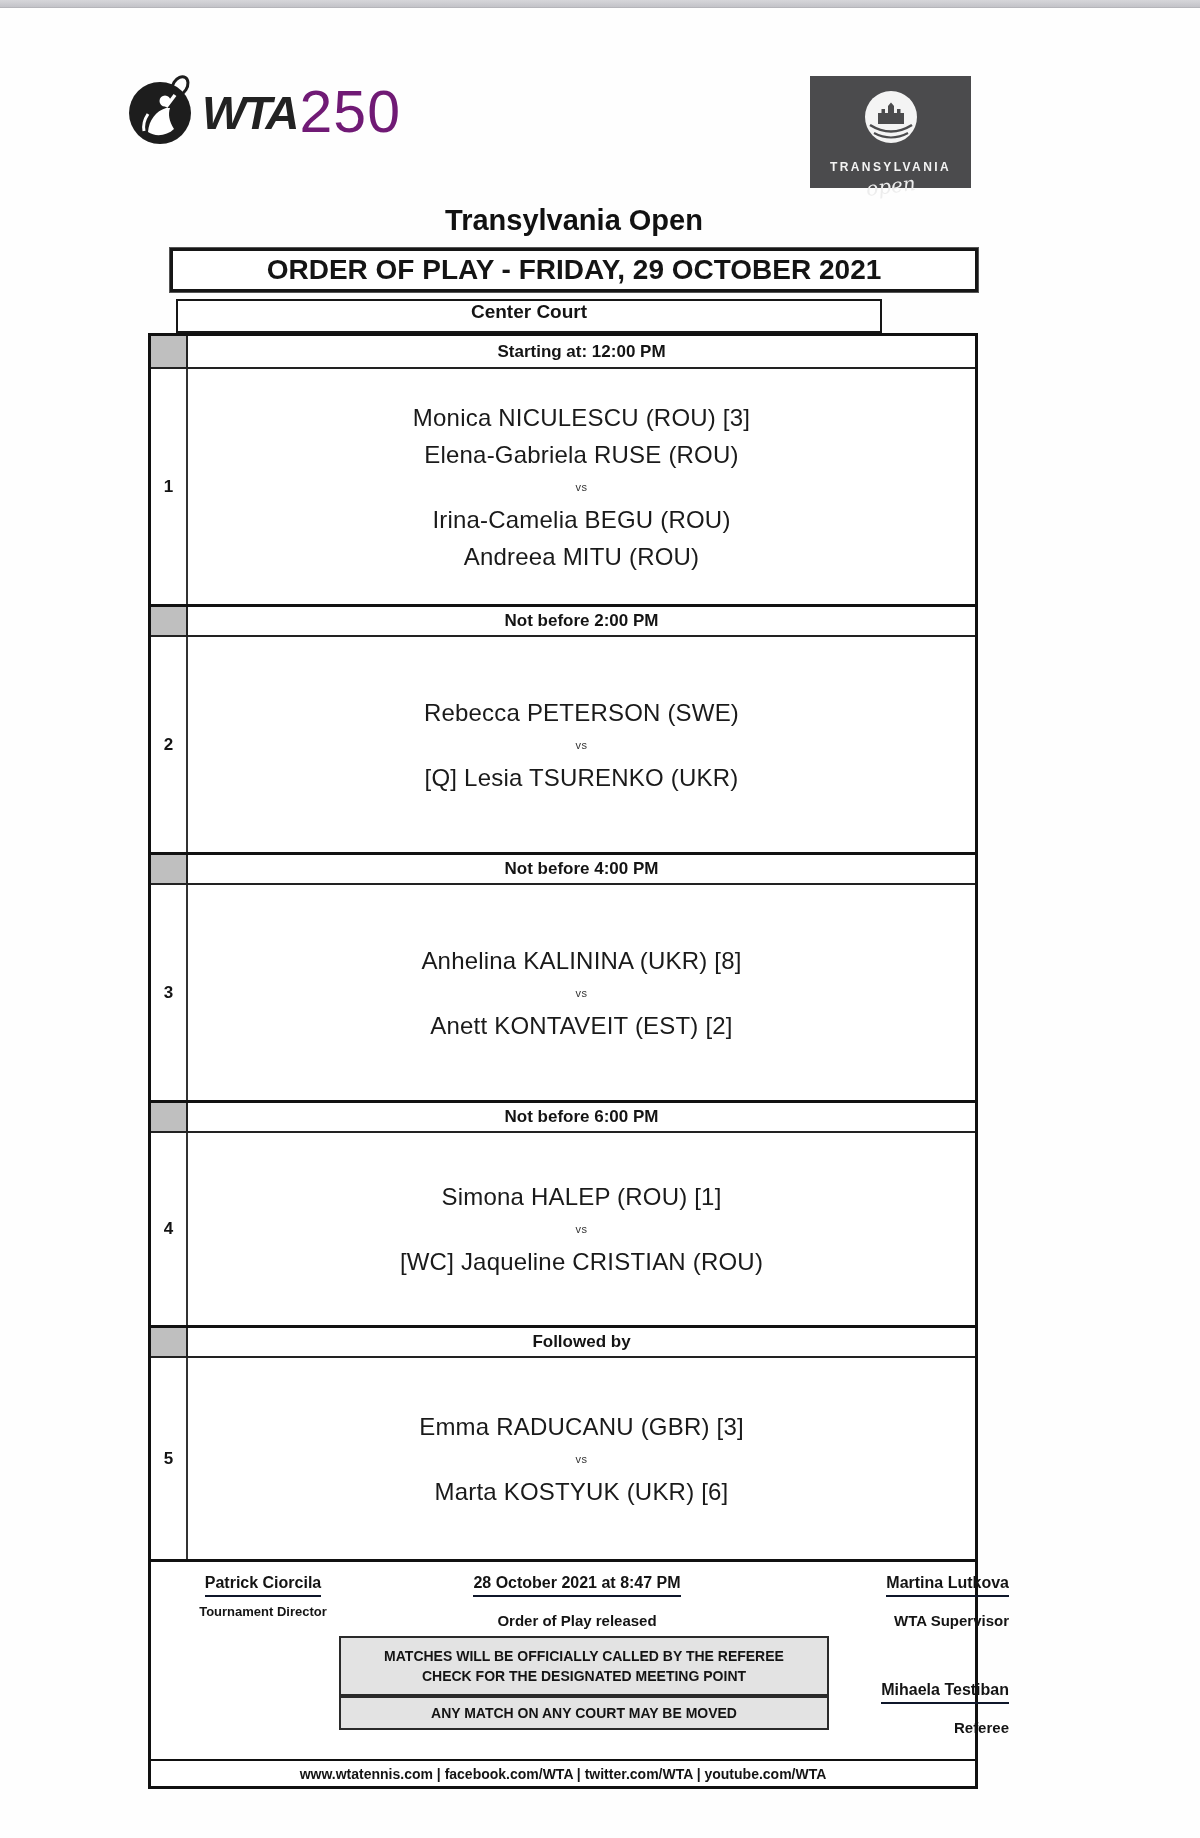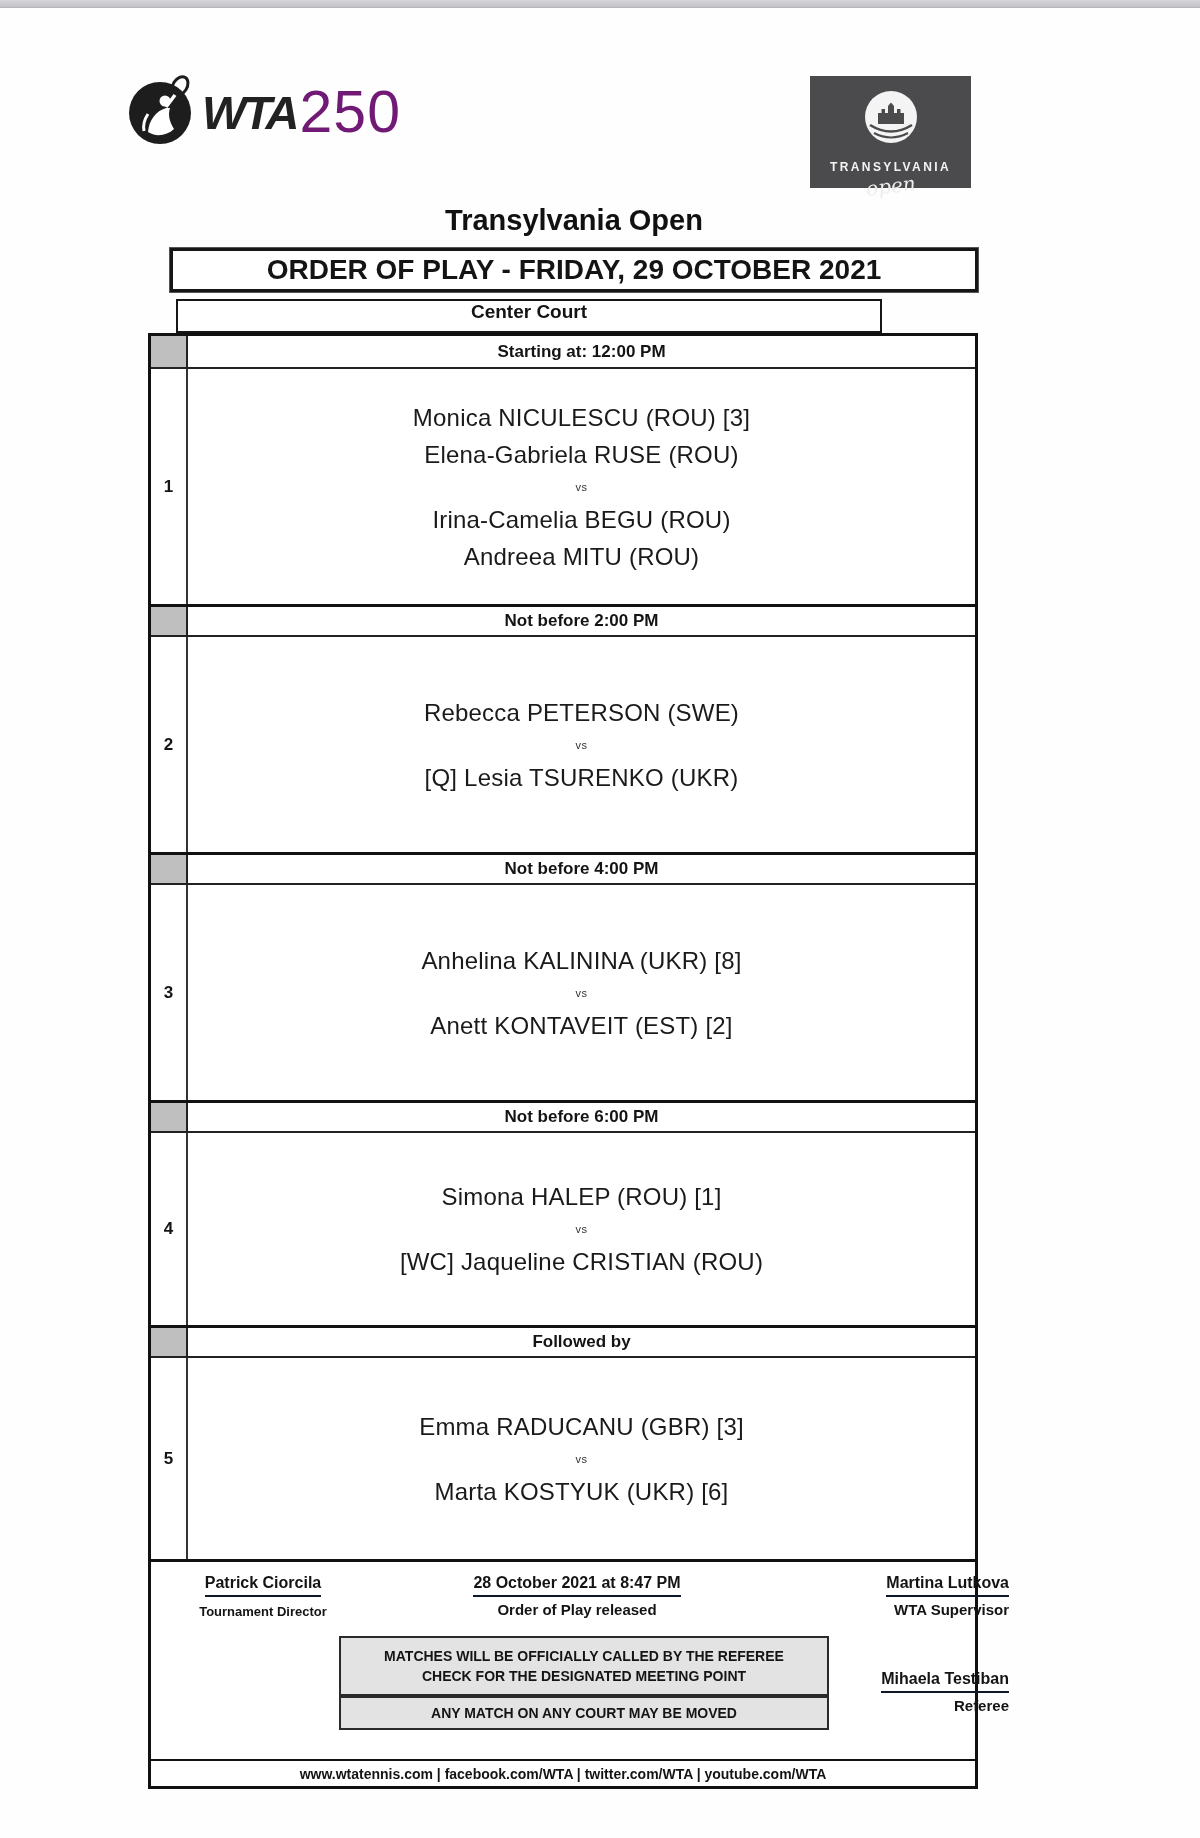--- a/index.html
+++ b/index.html
@@ -46,21 +46,21 @@
   .h-m4{height:192px;} .h-m5{height:201px;}
 
   
   .frow{position:relative;height:200px;flex-shrink:0;border-top:3px solid #111;box-sizing:border-box;}
   .sig{position:absolute;text-align:center;}
   .sig-left{left:12px;top:12px;width:200px;}
   .sig-center{left:286px;top:12px;width:280px;}
   .sig-right{left:688px;top:12px;width:170px;text-align:right;}
   .sig-name{display:inline-block;font-size:16px;font-weight:700;border-bottom:2px solid #0f172a;padding-bottom:3px;}
   .sig-role{font-size:13px;font-weight:700;margin-top:7px;}
-  .sig-role2{font-size:15px;font-weight:700;margin-top:4px;}
+  .sig-role2{font-size:15px;font-weight:700;margin-top:15px;}
   .sig-gap{height:52px;}
   .notices{position:absolute;left:188px;top:76px;width:490px;}
   .notice{box-sizing:border-box;border:2px solid #2a2a2a;background:#e3e3e3;
           text-align:center;font-size:14px;font-weight:700;display:flex;flex-direction:column;
           justify-content:center;line-height:20px;}
   .notice1{height:34px;}
   .notice2{height:60px;margin-top:-2px;}
   .lrow{height:27px;flex-shrink:0;border-top:2px solid #111;box-sizing:border-box;
         display:flex;align-items:center;justify-content:center;font-size:14px;font-weight:700;}
 </style>

